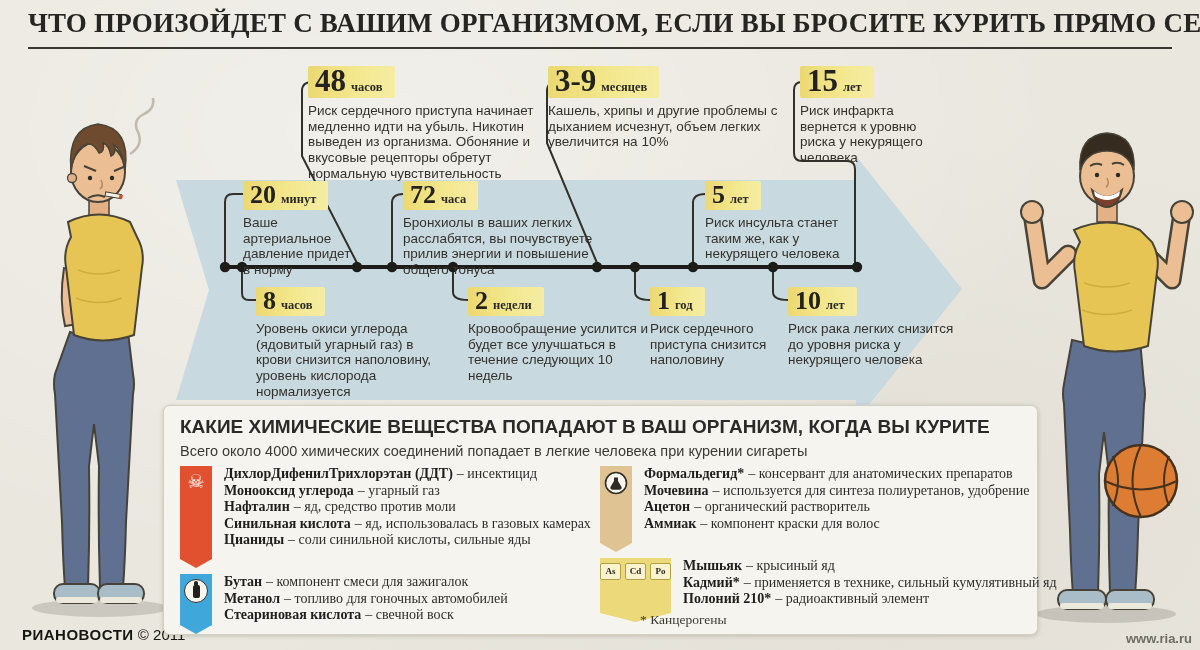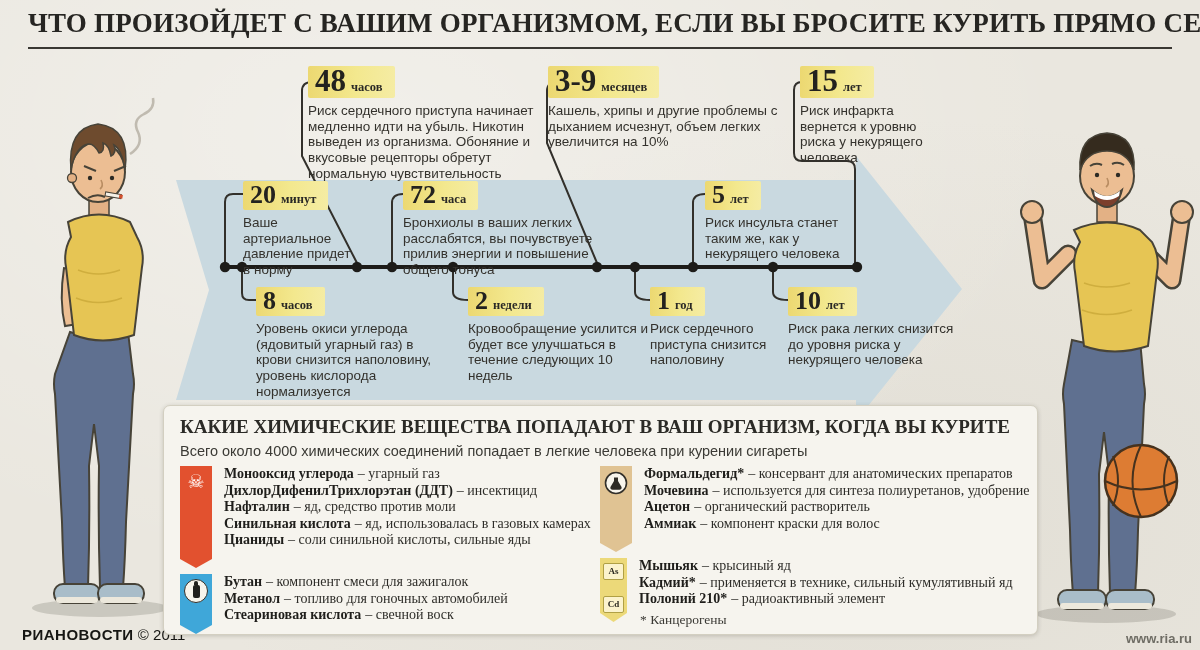--- a/index.html
+++ b/index.html
@@ -32,41 +32,41 @@
   .tag .unit{font-family:"Liberation Serif",serif;font-weight:bold;color:#2a2926;
        font-size:12.5px;margin-left:5px;margin-top:48px;}
   .ms.inner .tag .num{font-size:26px;line-height:27px;}
   .ms .desc{margin-top:5px;font-size:13.5px;line-height:1.16;color:#34322d;}
 
   
   .panel{left:163px;top:405px;width:873px;height:228px;background:#f6f4ee;
       border:1px solid #d3cfc1;border-radius:7px;box-shadow:0 1px 4px rgba(60,55,40,.22);
       z-index:6;}
   .panel-title{position:absolute;left:16px;top:10px;
-      font-family:Liberation Serif, serif;font-weight:bold;font-size:19px;color:#2b2a26;
+      font-family:Liberation Sans, sans-serif;font-weight:bold;font-size:19px;color:#2b2a26;
       white-space:nowrap;}
   .panel-sub{position:absolute;left:16px;top:37px;font-size:14.5px;color:#3b3a35;white-space:nowrap;}
   .chem-group{position:absolute;display:flex;}
   .ribbon{flex:0 0 32px;margin-right:12px;
       clip-path:polygon(0 0,100% 0,100% calc(100% - 9px),50% 100%,0 calc(100% - 9px));
       display:flex;justify-content:center;align-items:flex-start;padding-top:5px;box-sizing:border-box;}
   .chem-list{list-style:none;margin:0;padding:0;}
   .chem-list li{font-family:"Liberation Serif",serif;font-size:14px;line-height:16.5px;
       color:#2e2d29;white-space:nowrap;}
   .chem-name{font-weight:bold;color:#1f1e1b;}
   .chem-desc{margin-left:4px;}
   .footnote{position:absolute;font-family:"Liberation Serif",serif;font-size:13.5px;color:#3a3934;}
 
   .skull-glyph{color:#ffffff;font-size:19px;line-height:20px;font-family:"DejaVu Sans",sans-serif;}
   .circle-icon{width:24px;height:24px;border-radius:50%;background:#f8f5ec;border:1.6px solid #33302a;
       display:flex;align-items:center;justify-content:center;box-sizing:border-box;}
   .lighter-body{width:7px;height:13px;background:#21201c;border-radius:2px;position:relative;}
   .lighter-body:before{content:"";position:absolute;left:1.5px;top:-4px;width:4px;height:4px;
       background:#21201c;border-radius:50% 50% 0 0;}
-  .tiles{display:flex;flex-direction:column;gap:16px;}
+  .tiles{display:flex;flex-direction:row;gap:4px;}
   .tile{width:19px;height:15px;background:#fbf3cd;border:1px solid #b0a045;border-radius:2px;
       font-family:"Liberation Serif",serif;font-weight:bold;font-size:9px;line-height:14px;
       text-align:center;color:#2c2a22;}
 
   
   .brand{left:22px;top:626px;font-size:15px;color:#161613;}
   .brand b{font-weight:bold;letter-spacing:.5px;}
   .site{left:1126px;top:631px;font-size:13px;font-weight:bold;color:#6e6c64;}
 </style>
 </head>
@@ -221,22 +221,22 @@
 
 <div class="abs panel">
   <div class="panel-title">КАКИЕ ХИМИЧЕСКИЕ ВЕЩЕСТВА ПОПАДАЮТ В ВАШ ОРГАНИЗМ, КОГДА ВЫ КУРИТЕ</div>
   <div class="panel-sub">Всего около 4000 химических соединений попадает в легкие человека при курении сигареты</div>
 
   <div class="chem-group" style="left:16px;top:60px">
     <div class="ribbon" style="background:#e2512f;height:102px">
         <span class="skull-glyph">☠</span>
       </div>
     <ul class="chem-list">
+      <li><span class="chem-name">ДихлорДифенилТрихлорэтан (ДДТ)</span><span class="chem-desc">– инсектицид</span></li>
       <li><span class="chem-name">Монооксид углерода</span><span class="chem-desc">– угарный газ</span></li>
-      <li><span class="chem-name">ДихлорДифенилТрихлорэтан (ДДТ)</span><span class="chem-desc">– инсектицид</span></li>
       <li><span class="chem-name">Нафталин</span><span class="chem-desc">– яд, средство против моли</span></li>
       <li><span class="chem-name">Синильная кислота</span><span class="chem-desc">– яд, использовалась в газовых камерах</span></li>
       <li><span class="chem-name">Цианиды</span><span class="chem-desc">– соли синильной кислоты, сильные яды</span></li>
     </ul>
   </div>
 
   <div class="chem-group" style="left:16px;top:168px">
     <div class="ribbon" style="background:#3fa7d9;height:60px">
         <span class="circle-icon">
           <span class="lighter-body"></span>

